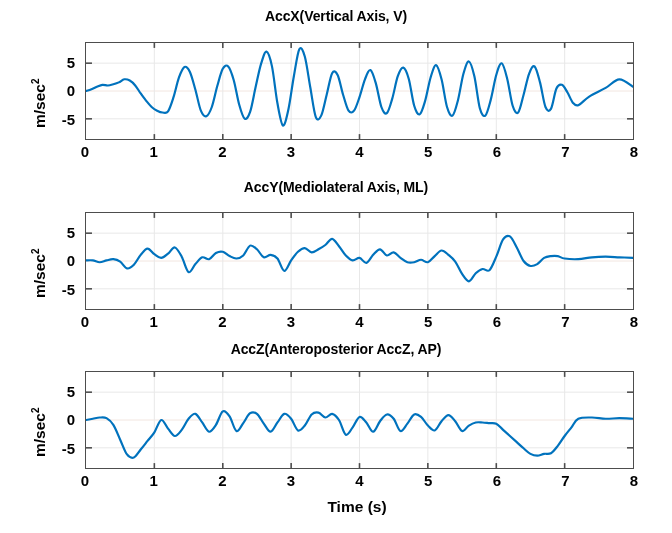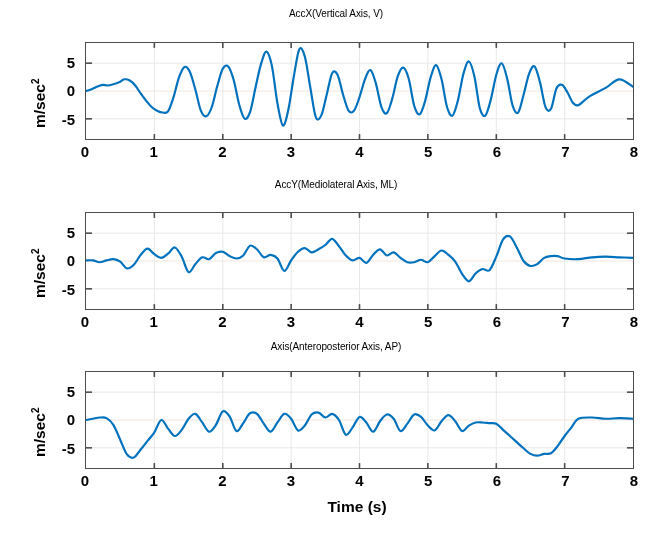--- a/index.html
+++ b/index.html
@@ -11,21 +11,21 @@
   }
   #figure{position:relative;width:672px;height:533px;}
 
   .subplot{position:absolute;left:0;width:672px;}
   .sp1{top:0;height:175px;}
   .sp2{top:175px;height:165px;}
   .sp3{top:340px;height:193px;}
 
   .title{
     position:absolute;left:0;width:672px;text-align:center;
-    font-size:10px;font-weight:normal;color:#000;
+    font-size:14px;font-weight:bold;color:#000;
     letter-spacing:-0.1px;
   }
   .sp1 .title{top:8px;}
   .sp2 .title{top:4px;}
   .sp3 .title{top:1px;}
 
   
   .axes{
     position:absolute;
     left:85px;width:549px;
@@ -202,21 +202,21 @@
       <div class="xtick" style="left:205.9px;">3</div>
       <div class="xtick" style="left:274.5px;">4</div>
       <div class="xtick" style="left:343.1px;">5</div>
       <div class="xtick" style="left:411.8px;">6</div>
       <div class="xtick" style="left:480.4px;">7</div>
       <div class="xtick" style="left:549px;">8</div>
     </div>
   </div>
 
   <div class="subplot sp3">
-    <div class="title">Axis(Anteroposterior Axis, AP)</div>
+    <div class="title">AccZ(Anteroposterior AccZ, AP)</div>
 
     <div class="yaxis-title" style="left:30px;top:117px;">
       <span>m/sec</span><sup>2</sup>
     </div>
 
     <div class="ylabels">
       <div class="ylab" style="top:44px;">5</div>
       <div class="ylab" style="top:72px;">0</div>
       <div class="ylab" style="top:101px;">-5</div>
     </div>

